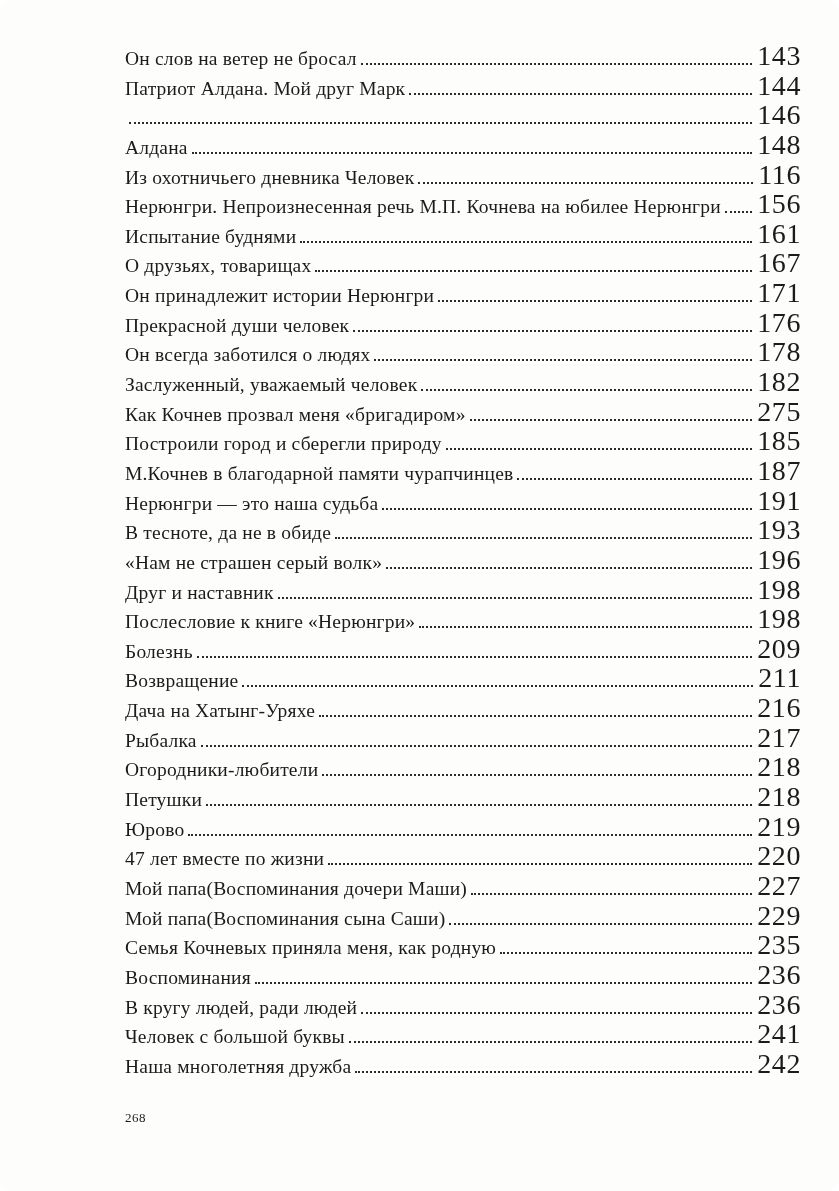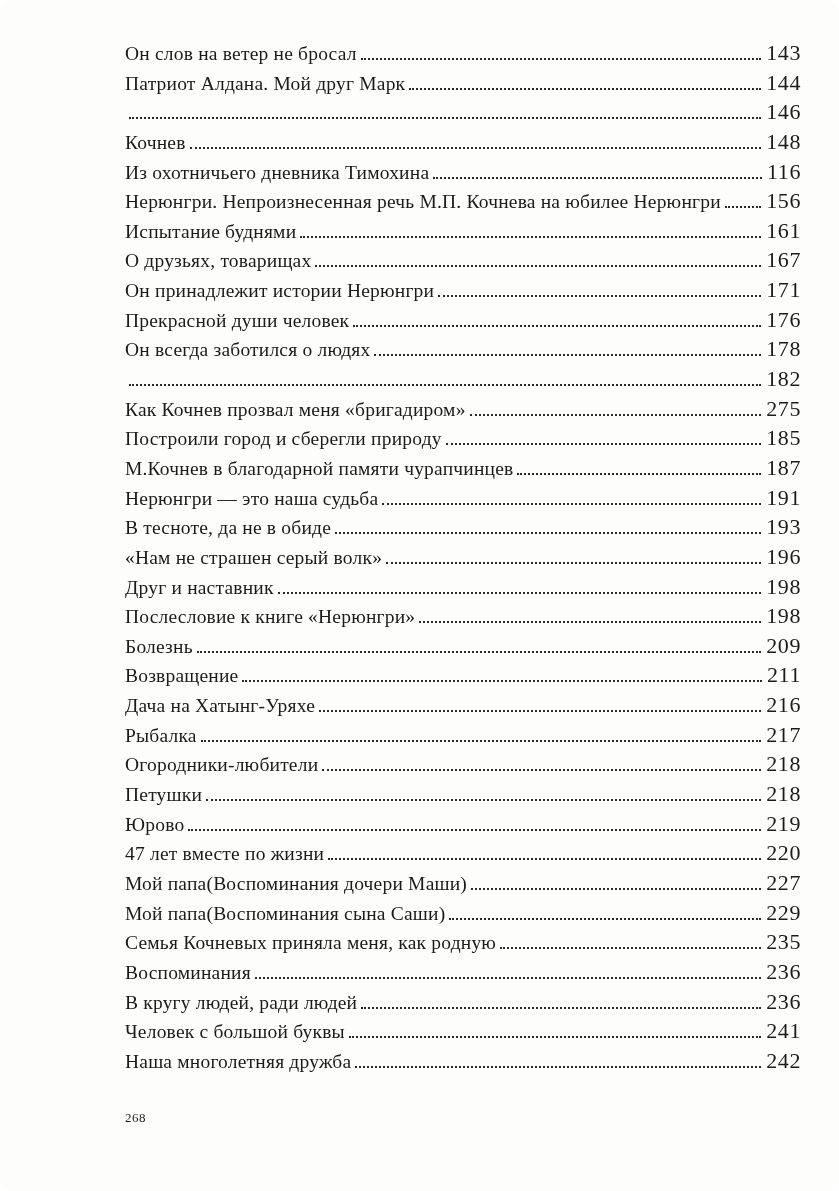--- a/index.html
+++ b/index.html
@@ -35,21 +35,21 @@
     letter-spacing: 0.2px;
   }
   .dot-leader {
     flex: 1 1 auto;
     min-width: 10px;
     height: 0;
     border-bottom: 2px dotted #2a2a2a;
     margin: 0 5px 0 4px;
   }
   .toc-page {
-    font-size: 22px;
+    font-size: 28px;
     letter-spacing: 0.6px;
     white-space: nowrap;
   }
   .folio {
     position: absolute;
     left: 125px;
     top: 1110px;
     font-size: 13px;
     letter-spacing: 0.5px;
   }
@@ -71,27 +71,27 @@
       <span class="dot-leader"></span>
       <span class="toc-page">144</span>
     </div>
 
     <div class="toc-row">
       <span class="dot-leader"></span>
       <span class="toc-page">146</span>
     </div>
 
     <div class="toc-row">
-      <span class="toc-title">Кочнев</span>
+      <span class="toc-title">Алдана</span>
       <span class="dot-leader"></span>
       <span class="toc-page">148</span>
     </div>
 
     <div class="toc-row">
-      <span class="toc-title">Из охотничьего дневника Тимохина</span>
+      <span class="toc-title">Из охотничьего дневника Человек</span>
       <span class="dot-leader"></span>
       <span class="toc-page">116</span>
     </div>
 
     <div class="toc-row">
       <span class="toc-title">Нерюнгри. Непроизнесенная речь М.П. Кочнева на юбилее Нерюнгри</span>
       <span class="dot-leader"></span>
       <span class="toc-page">156</span>
     </div>
 
@@ -119,20 +119,21 @@
       <span class="toc-page">176</span>
     </div>
 
     <div class="toc-row">
       <span class="toc-title">Он всегда заботился о людях</span>
       <span class="dot-leader"></span>
       <span class="toc-page">178</span>
     </div>
 
     <div class="toc-row">
+      <span class="toc-title">Заслуженный, уважаемый человек</span>
       <span class="dot-leader"></span>
       <span class="toc-page">182</span>
     </div>
 
     <div class="toc-row">
       <span class="toc-title">Как Кочнев прозвал меня «бригадиром»</span>
       <span class="dot-leader"></span>
       <span class="toc-page">275</span>
     </div>
 

